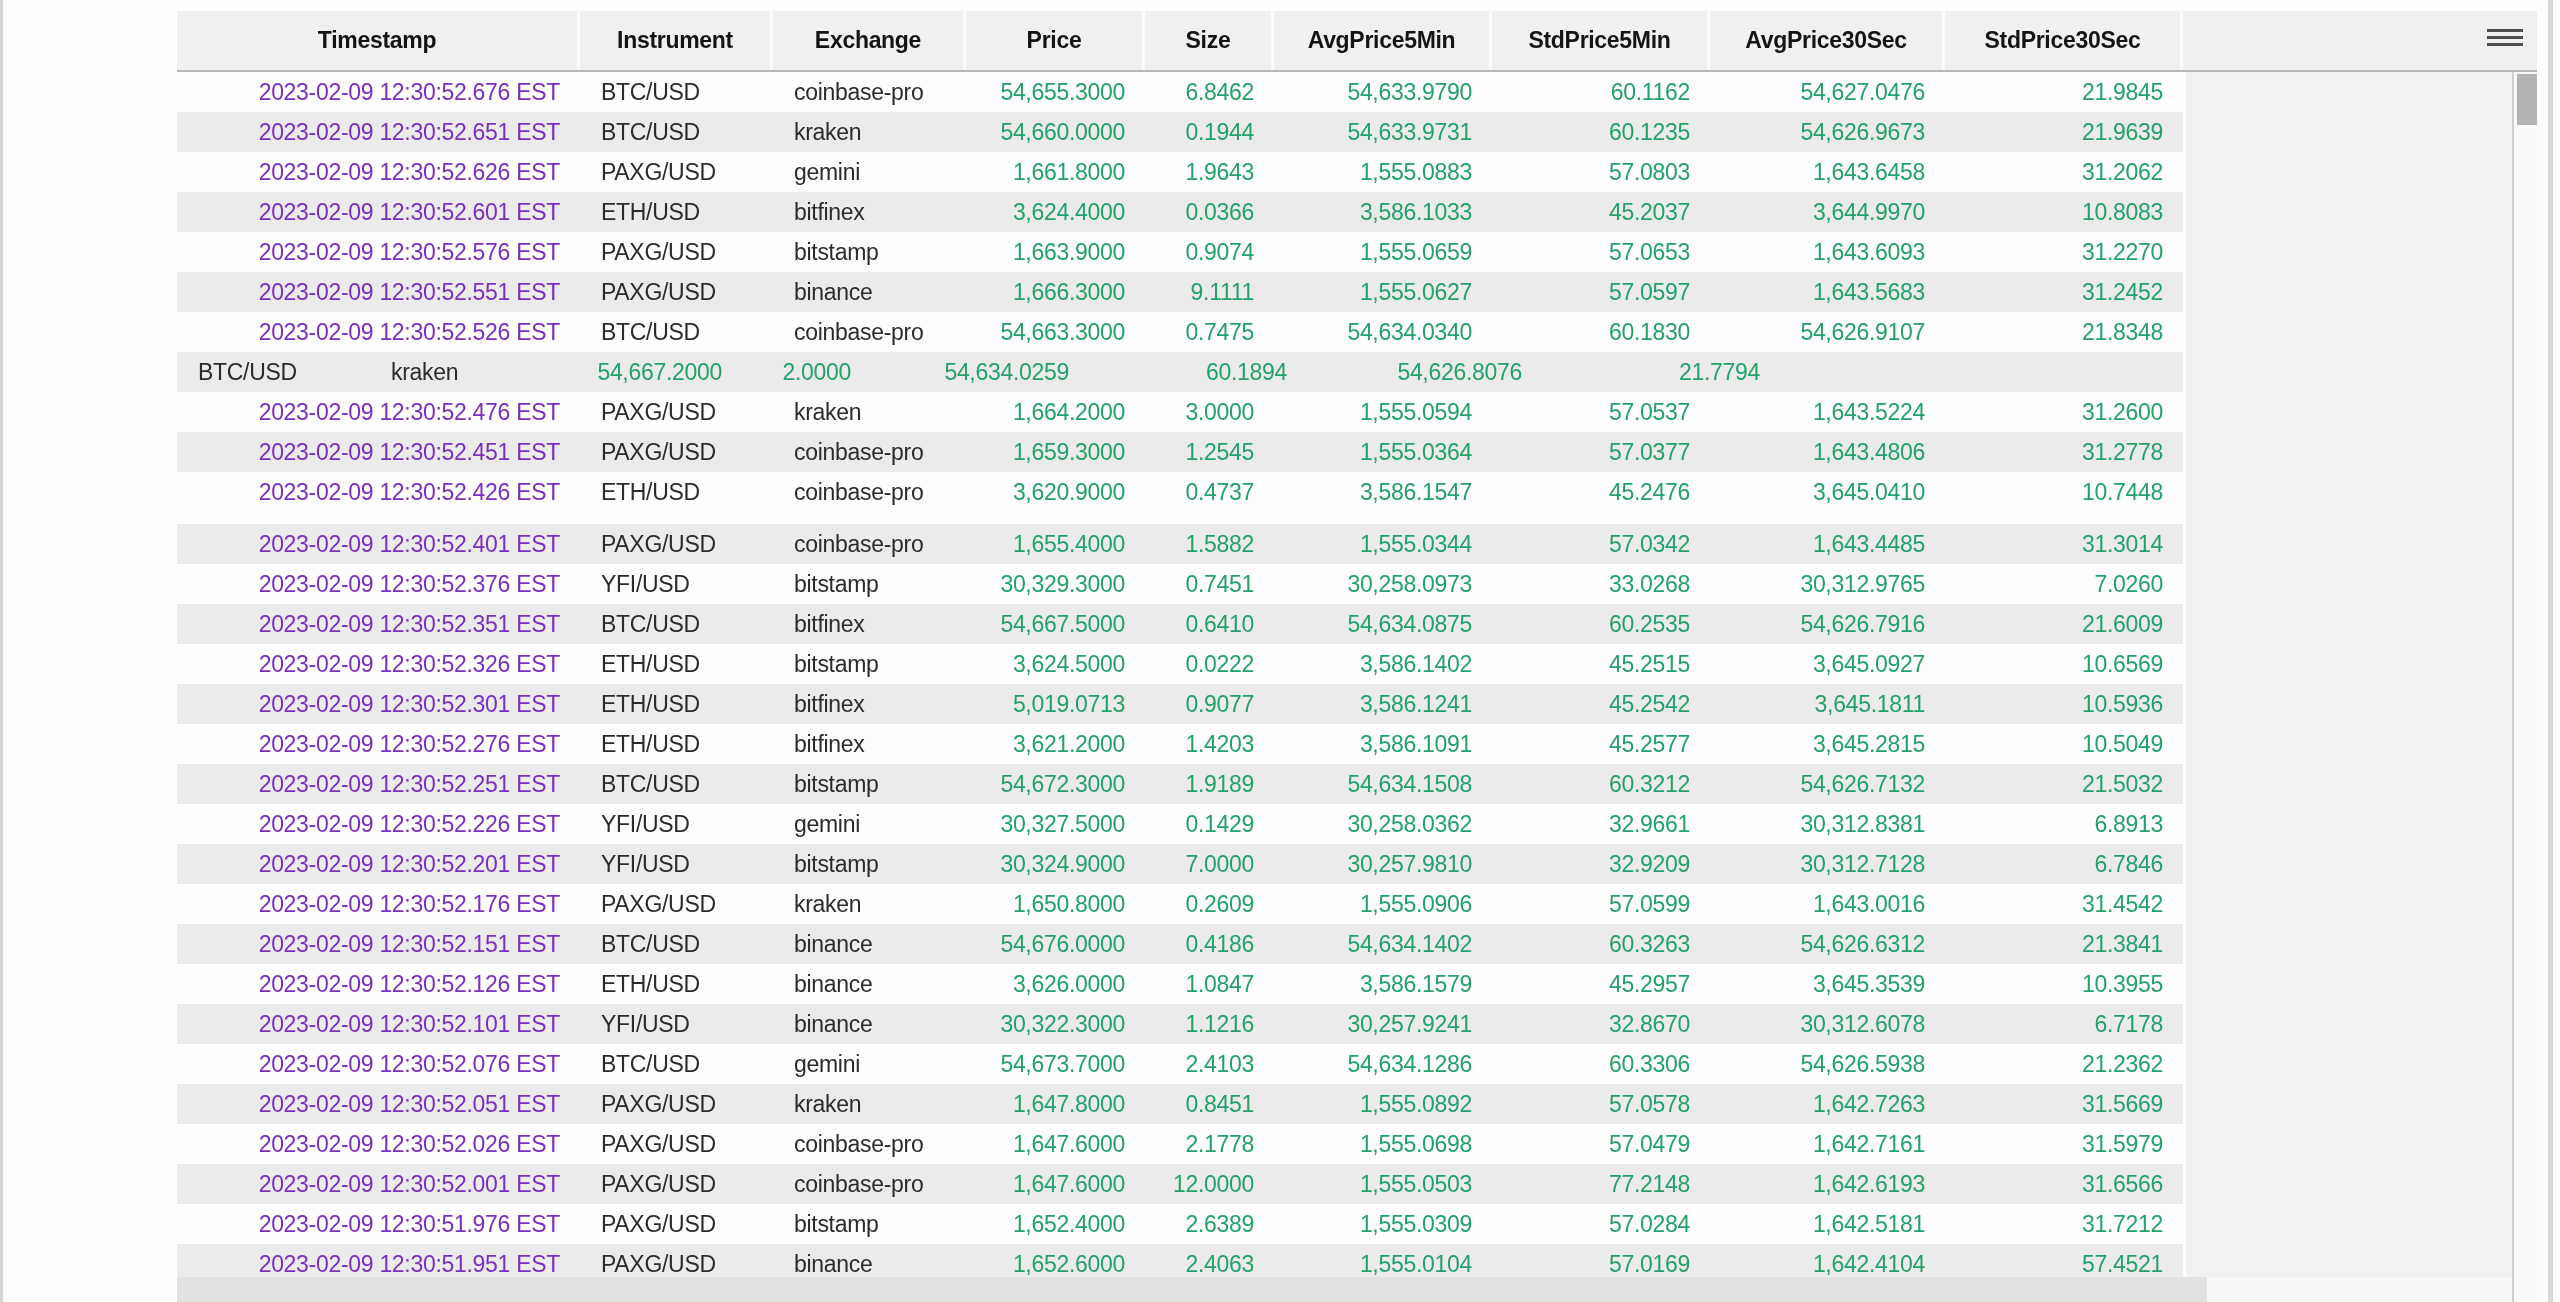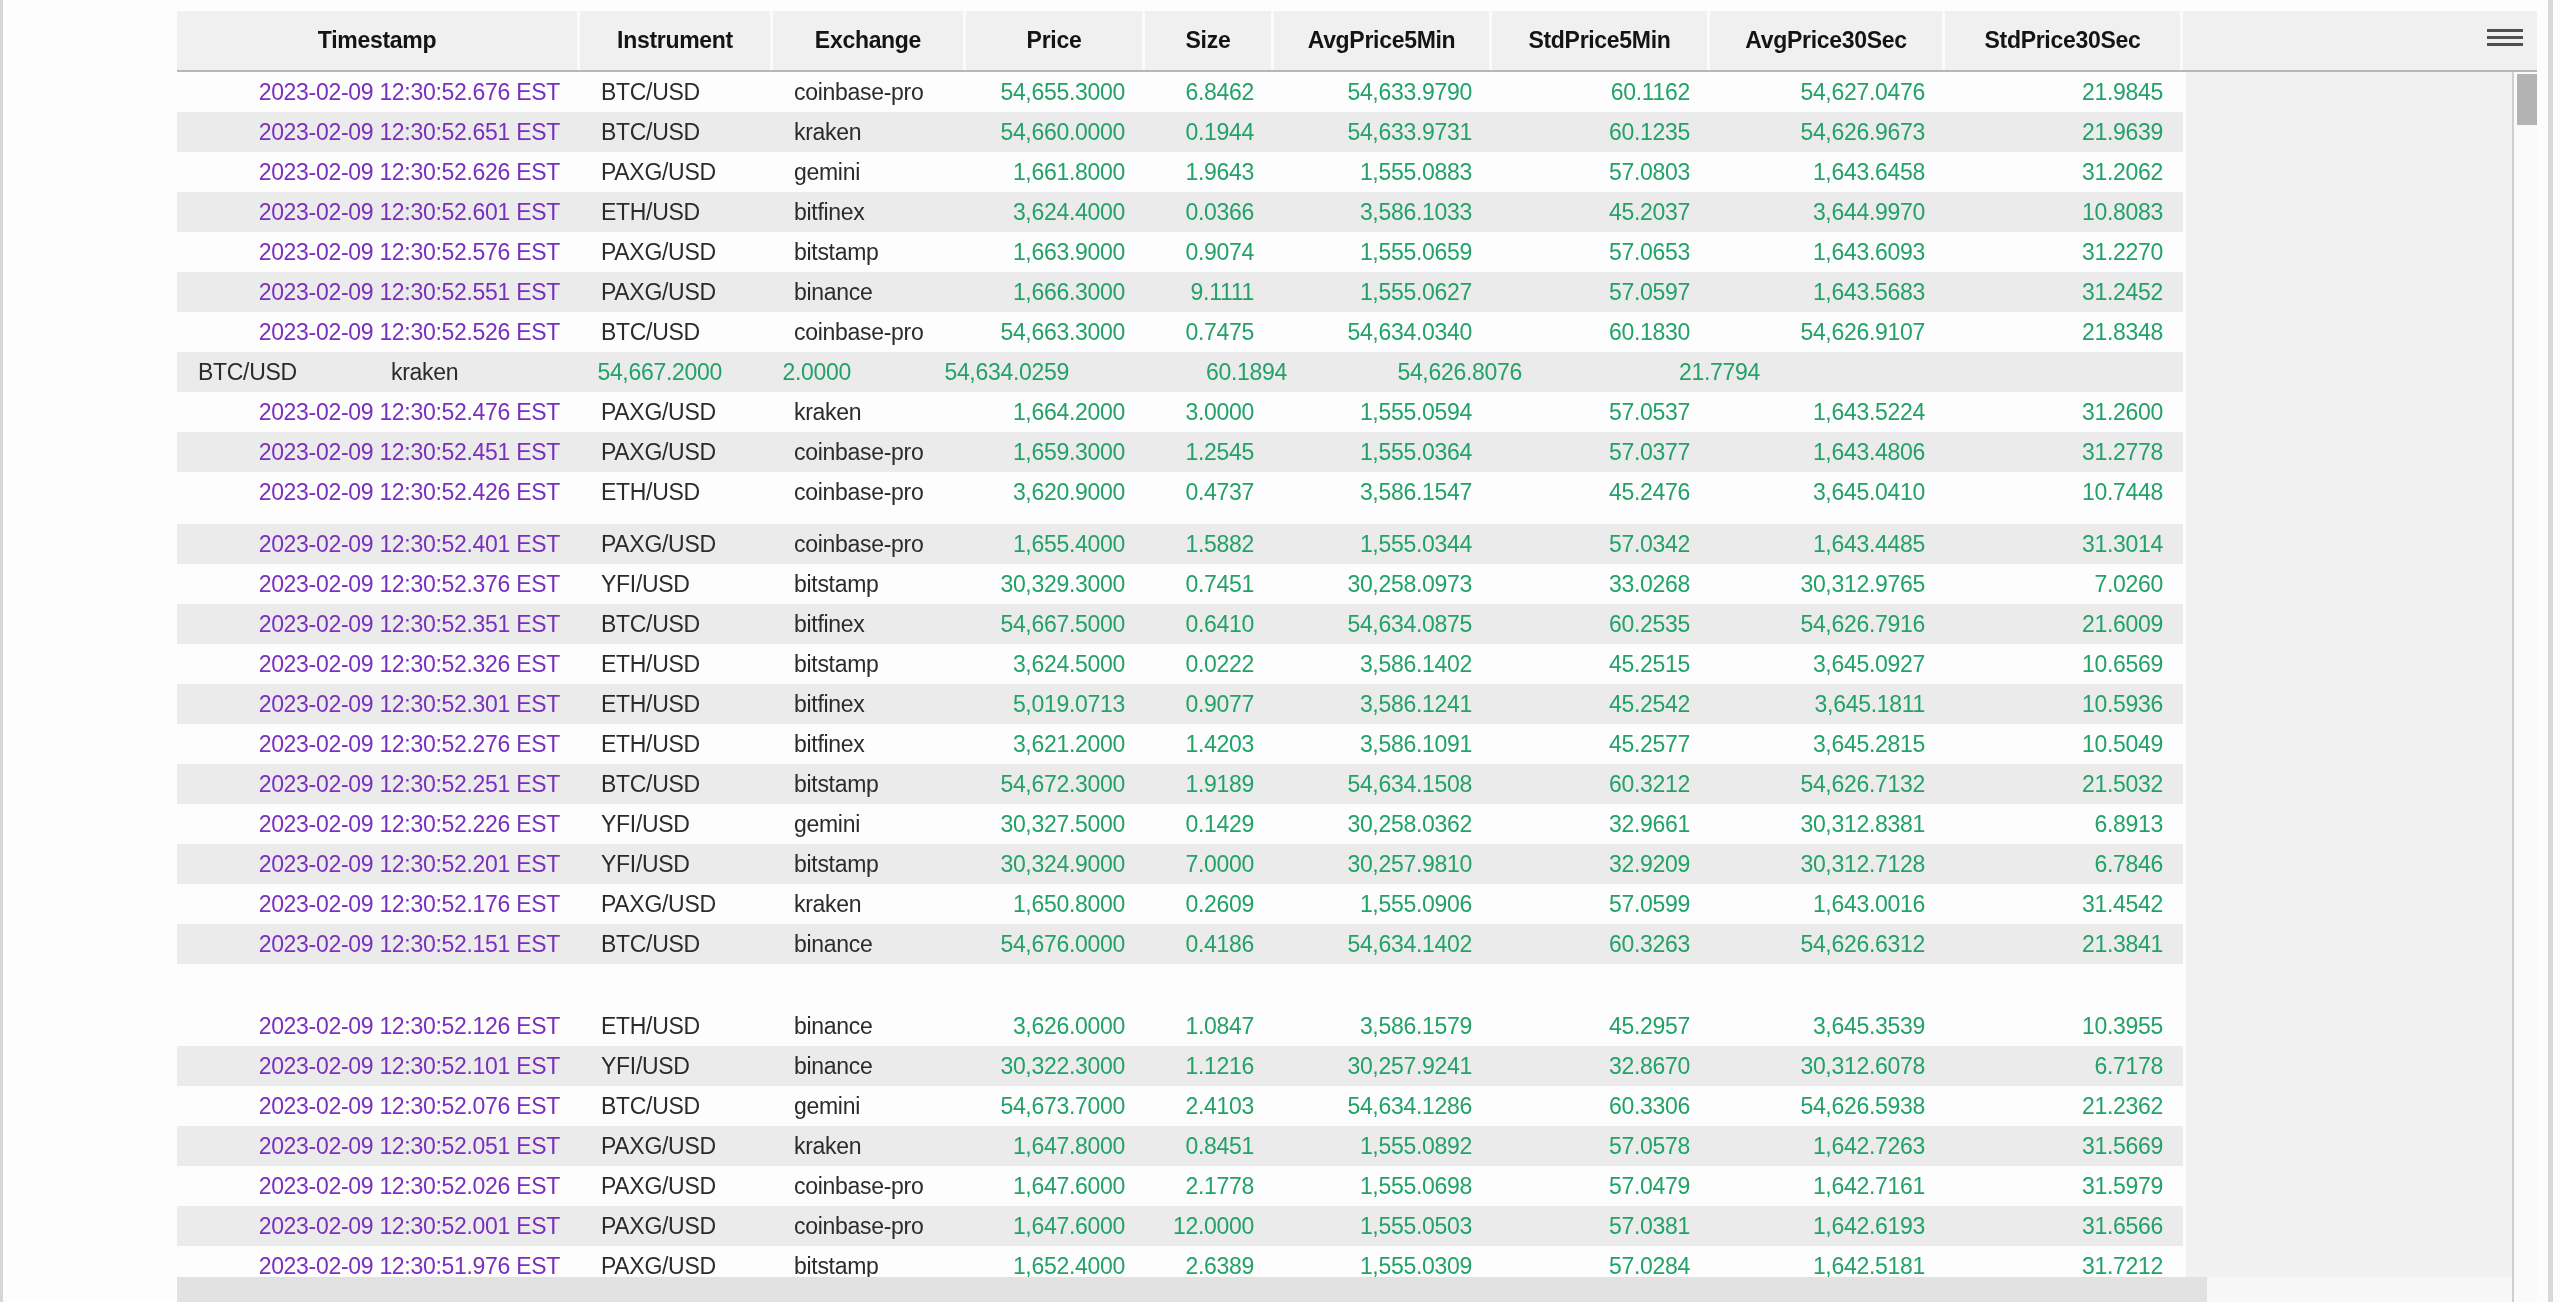--- a/index.html
+++ b/index.html
@@ -325,21 +325,21 @@
         <div class="cell al-right" style="width: 403px; color: rgb(122, 47, 192);">2023-02-09 12:30:52.151 EST</div>
         <div class="cell al-left" style="width: 193px; color: rgb(43, 43, 43);">BTC/USD</div>
         <div class="cell al-left" style="width: 193px; color: rgb(43, 43, 43);">binance</div>
         <div class="cell al-right" style="width: 179px; color: rgb(34, 161, 104);">54,676.0000</div>
         <div class="cell al-right" style="width: 129px; color: rgb(34, 161, 104);">0.4186</div>
         <div class="cell al-right" style="width: 218px; color: rgb(34, 161, 104);">54,634.1402</div>
         <div class="cell al-right" style="width: 218px; color: rgb(34, 161, 104);">60.3263</div>
         <div class="cell al-right" style="width: 235px; color: rgb(34, 161, 104);">54,626.6312</div>
         <div class="cell al-right" style="width: 238px; color: rgb(34, 161, 104);">21.3841</div>
       </div>
-      <div class="row" style="background: rgb(253, 253, 253); margin-top: 42px;">
+      <div class="row" style="background: rgb(253, 253, 253);">
         <div class="cell al-right" style="width: 403px; color: rgb(122, 47, 192);">2023-02-09 12:30:52.126 EST</div>
         <div class="cell al-left" style="width: 193px; color: rgb(43, 43, 43);">ETH/USD</div>
         <div class="cell al-left" style="width: 193px; color: rgb(43, 43, 43);">binance</div>
         <div class="cell al-right" style="width: 179px; color: rgb(34, 161, 104);">3,626.0000</div>
         <div class="cell al-right" style="width: 129px; color: rgb(34, 161, 104);">1.0847</div>
         <div class="cell al-right" style="width: 218px; color: rgb(34, 161, 104);">3,586.1579</div>
         <div class="cell al-right" style="width: 218px; color: rgb(34, 161, 104);">45.2957</div>
         <div class="cell al-right" style="width: 235px; color: rgb(34, 161, 104);">3,645.3539</div>
         <div class="cell al-right" style="width: 238px; color: rgb(34, 161, 104);">10.3955</div>
       </div>
@@ -387,21 +387,21 @@
         <div class="cell al-right" style="width: 235px; color: rgb(34, 161, 104);">1,642.7161</div>
         <div class="cell al-right" style="width: 238px; color: rgb(34, 161, 104);">31.5979</div>
       </div>
       <div class="row" style="background: rgb(235, 235, 235);">
         <div class="cell al-right" style="width: 403px; color: rgb(122, 47, 192);">2023-02-09 12:30:52.001 EST</div>
         <div class="cell al-left" style="width: 193px; color: rgb(43, 43, 43);">PAXG/USD</div>
         <div class="cell al-left" style="width: 193px; color: rgb(43, 43, 43);">coinbase-pro</div>
         <div class="cell al-right" style="width: 179px; color: rgb(34, 161, 104);">1,647.6000</div>
         <div class="cell al-right" style="width: 129px; color: rgb(34, 161, 104);">12.0000</div>
         <div class="cell al-right" style="width: 218px; color: rgb(34, 161, 104);">1,555.0503</div>
-        <div class="cell al-right" style="width: 218px; color: rgb(34, 161, 104);">57.0381</div>
+        <div class="cell al-right" style="width: 218px; color: rgb(34, 161, 104);">77.2148</div>
         <div class="cell al-right" style="width: 235px; color: rgb(34, 161, 104);">1,642.6193</div>
         <div class="cell al-right" style="width: 238px; color: rgb(34, 161, 104);">31.6566</div>
       </div>
       <div class="row" style="background: rgb(253, 253, 253);">
         <div class="cell al-right" style="width: 403px; color: rgb(122, 47, 192);">2023-02-09 12:30:51.976 EST</div>
         <div class="cell al-left" style="width: 193px; color: rgb(43, 43, 43);">PAXG/USD</div>
         <div class="cell al-left" style="width: 193px; color: rgb(43, 43, 43);">bitstamp</div>
         <div class="cell al-right" style="width: 179px; color: rgb(34, 161, 104);">1,652.4000</div>
         <div class="cell al-right" style="width: 129px; color: rgb(34, 161, 104);">2.6389</div>
         <div class="cell al-right" style="width: 218px; color: rgb(34, 161, 104);">1,555.0309</div>

